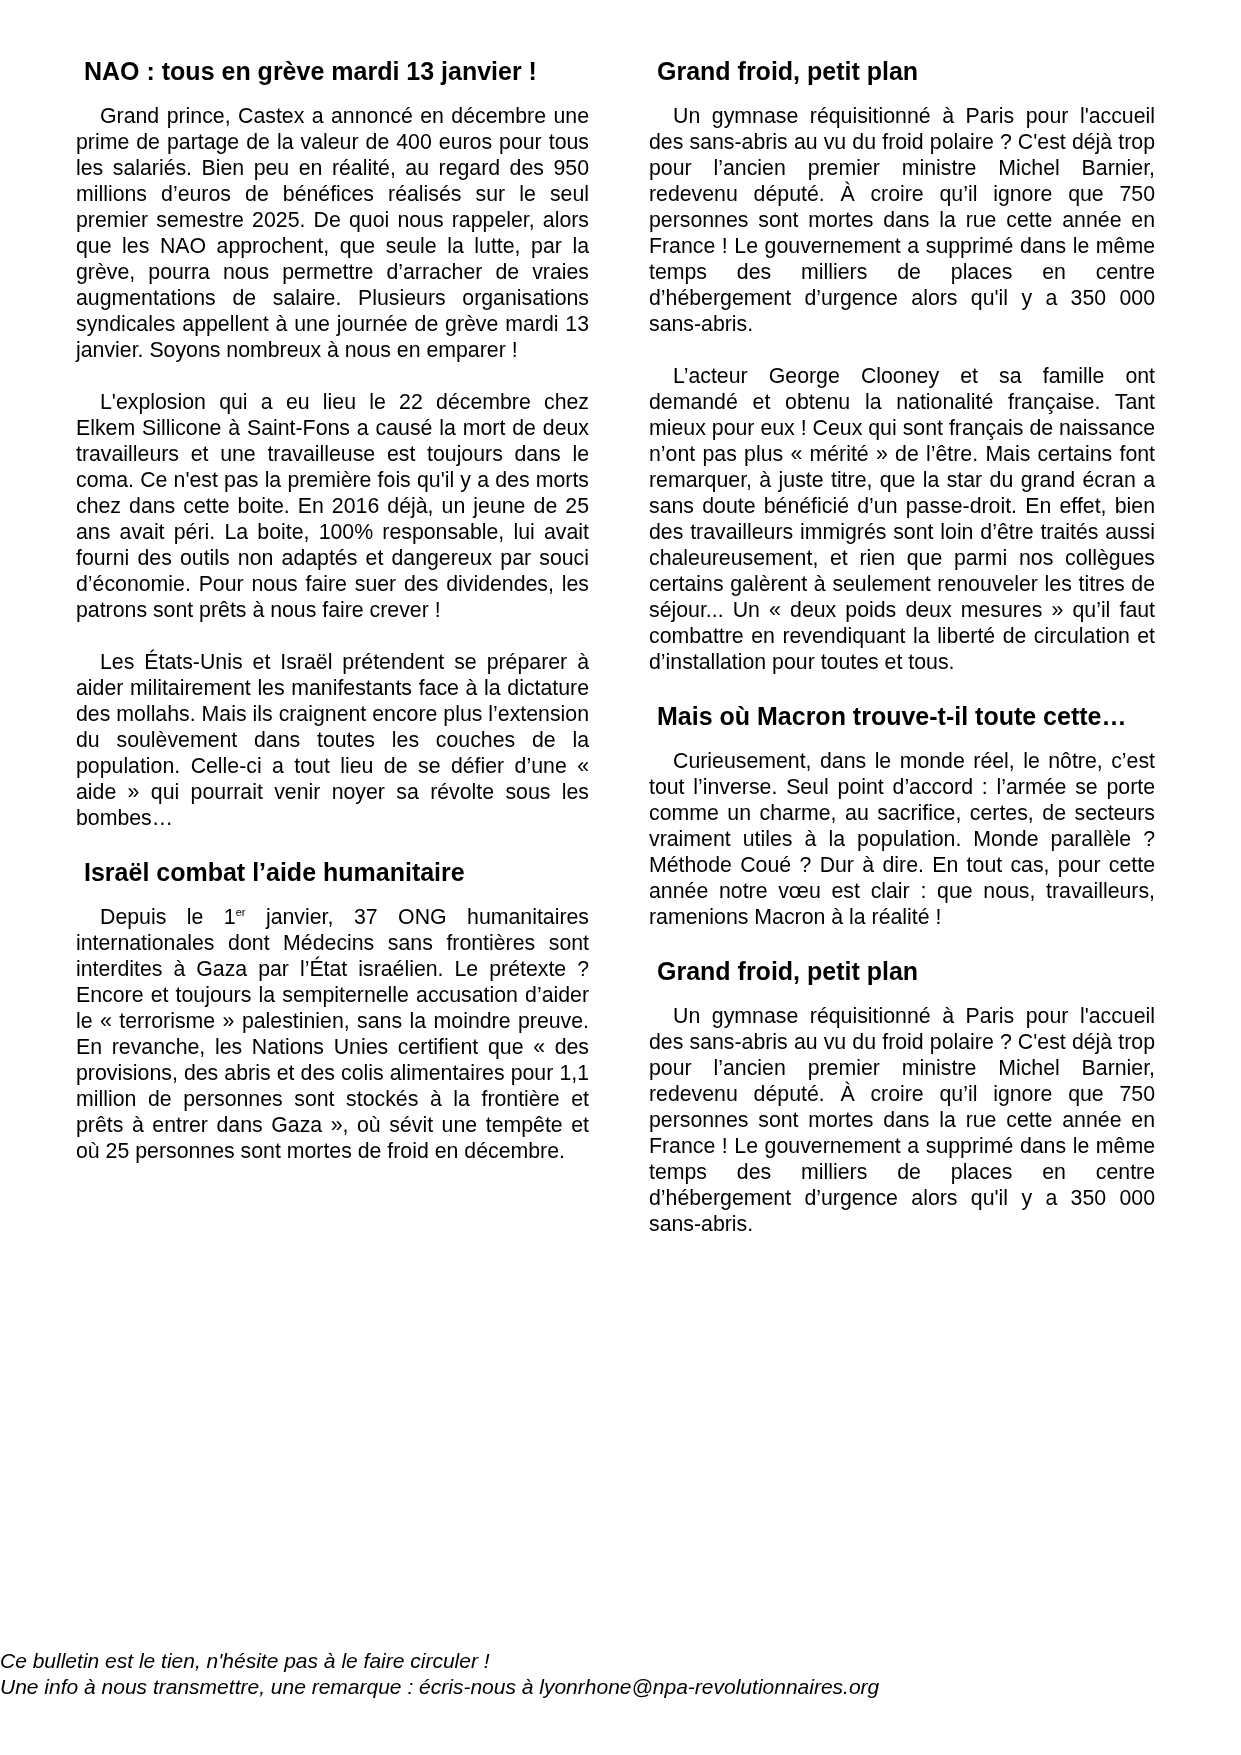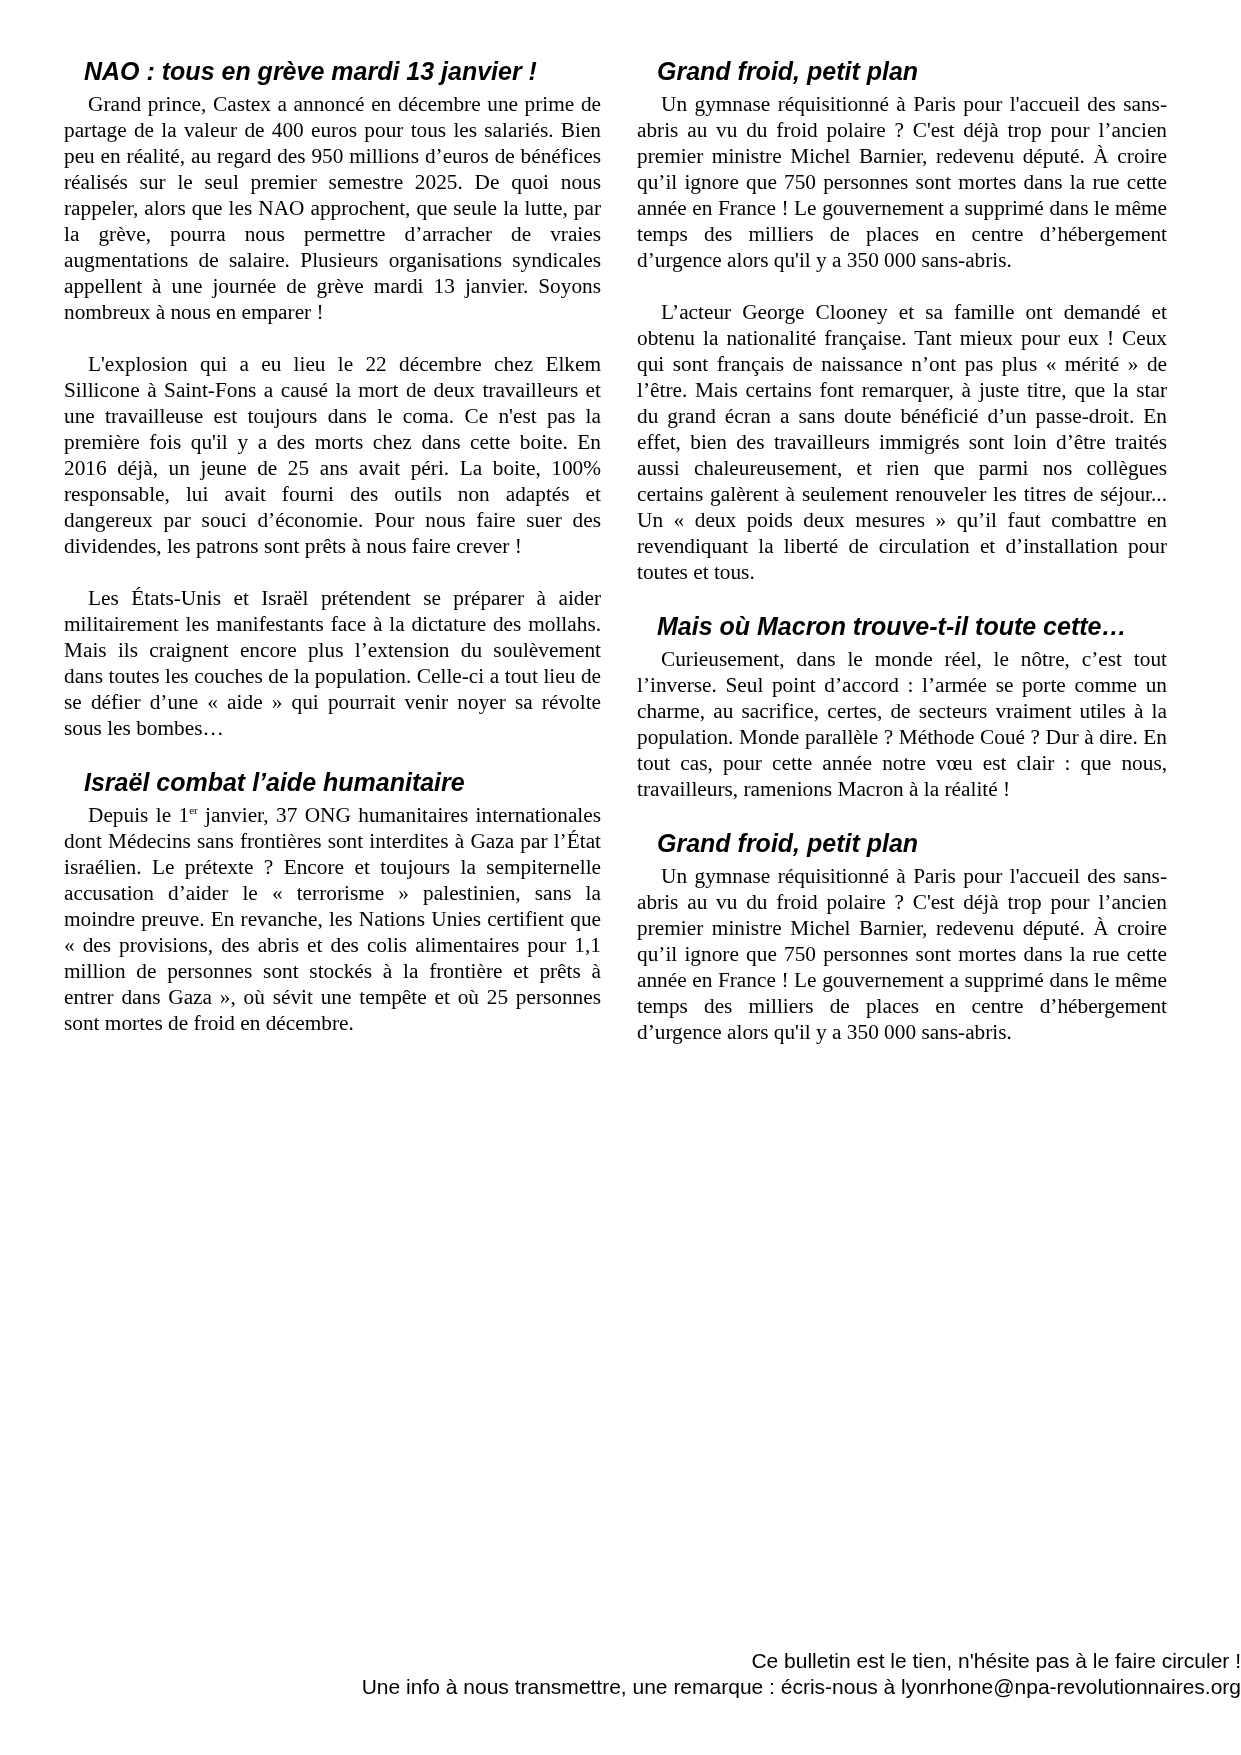--- a/index.html
+++ b/index.html
@@ -2,25 +2,25 @@
 <html><head>
 <meta charset="utf-8">
 <style>
   html, body { margin:0; padding:0; background:#ffffff; }
   body { width:1241px; height:1755px; position:relative; overflow:hidden; color:#000; font-family:"Liberation Sans", sans-serif; }
   .col { position:absolute; top:56px; }
   .col-left { left:60px; width:545px; }
   .col-right { left:633px; width:538px; }
   .article { margin:0; }
   .article + .article { margin-top:26px; }
-  h2.headline { margin:0; font-weight:bold; font-style:italic; font-size:25px; line-height:31px; text-indent:24px; text-align:justify; text-align-last:left; }
-  p.para { margin:4px; font-size:21.3px; line-height:26px; text-align:justify; text-indent:24px;font-family:Liberation Serif, serif; }
+  h2.headline { margin:0; font-weight:bold; font-size:25px; line-height:31px; text-indent:24px; text-align:justify; text-align-last:left; }
+  p.para { margin:16px; font-size:21.3px; line-height:26px; text-align:justify; text-indent:24px; }
   p.para.last { text-align-last:left; }
   sup { font-size:11px; line-height:0; vertical-align:super; }
-  .footer { position:absolute; left:0; width:1241px; top:1648px; text-align:right; font-size:21px; line-height:26px; }
+  .footer { position:absolute; left:0; width:1241px; top:1648px; text-align:left; font-style:italic; font-size:21px; line-height:26px; }
   .footer div { margin:0; }
 </style>
 </head>
 <body>
 
 <div class="col col-left">
   <section class="article">
     <h2 class="headline">NAO : tous en grève mardi 13 janvier !</h2>
     <p class="para last">Grand prince, Castex a annoncé en décembre une prime de partage de la valeur de 400 euros pour tous les salariés. Bien peu en réalité, au regard des 950 millions d’euros de bénéfices réalisés sur le seul premier semestre 2025. De quoi nous rappeler, alors que les NAO approchent, que seule la lutte, par la grève, pourra nous permettre d’arracher de vraies augmentations de salaire. Plusieurs organisations syndicales appellent à une journée de grève mardi 13 janvier. Soyons nombreux à nous en emparer !</p>
   </section>

